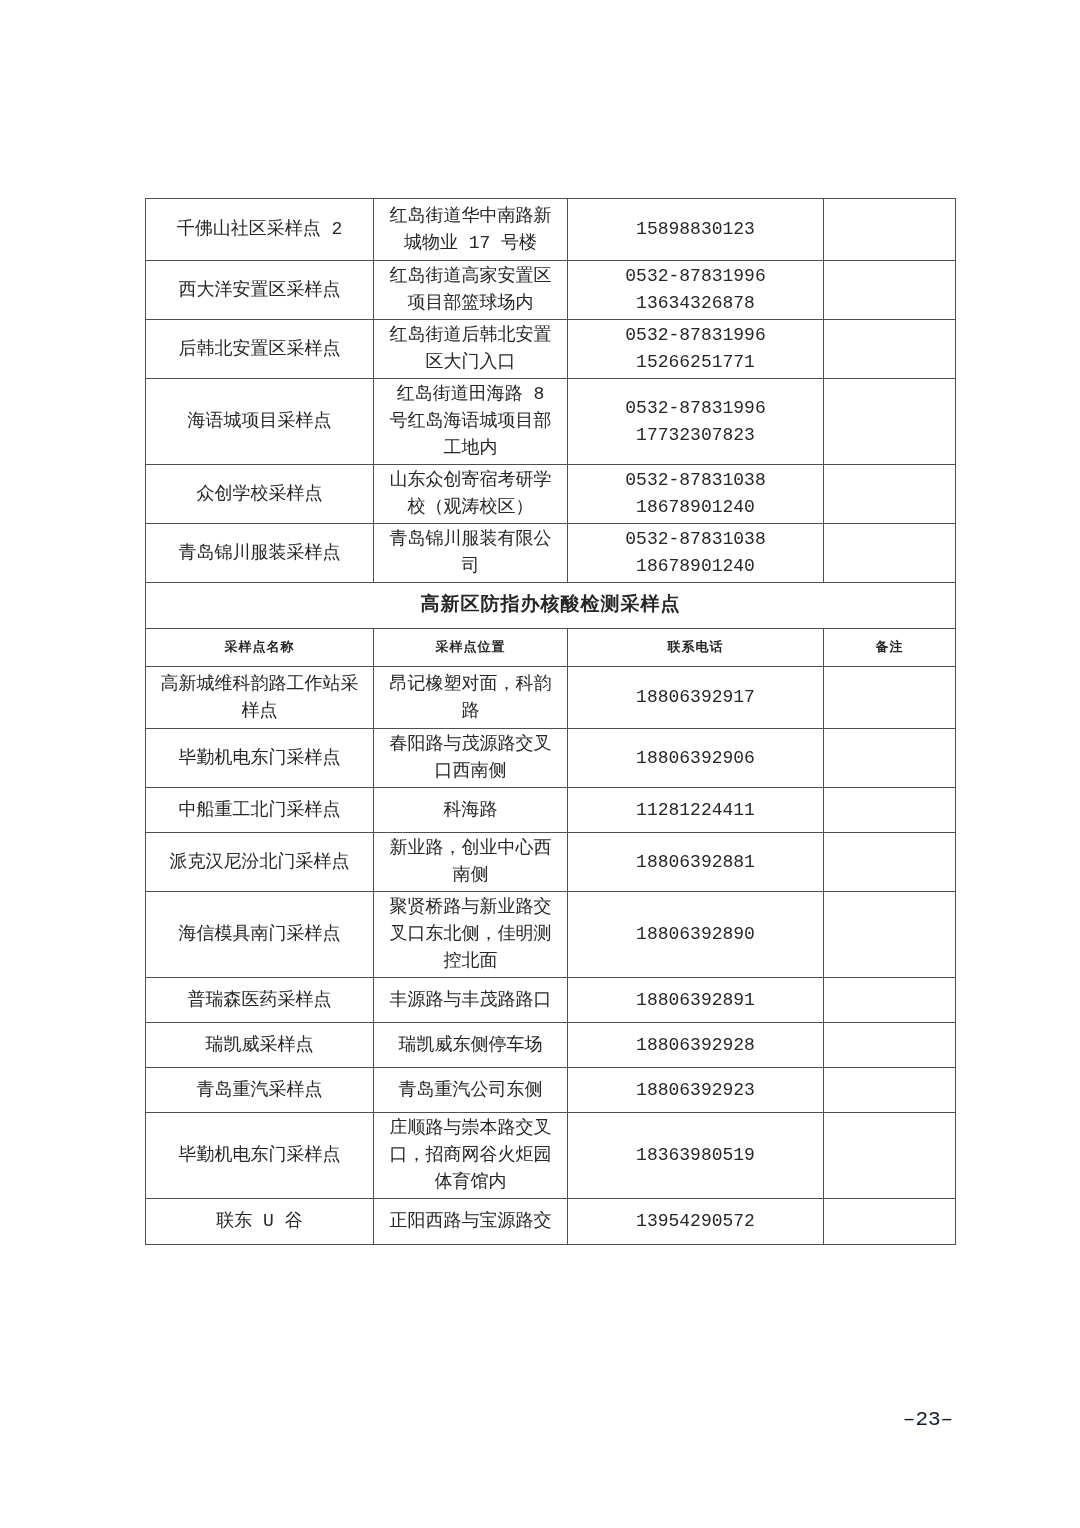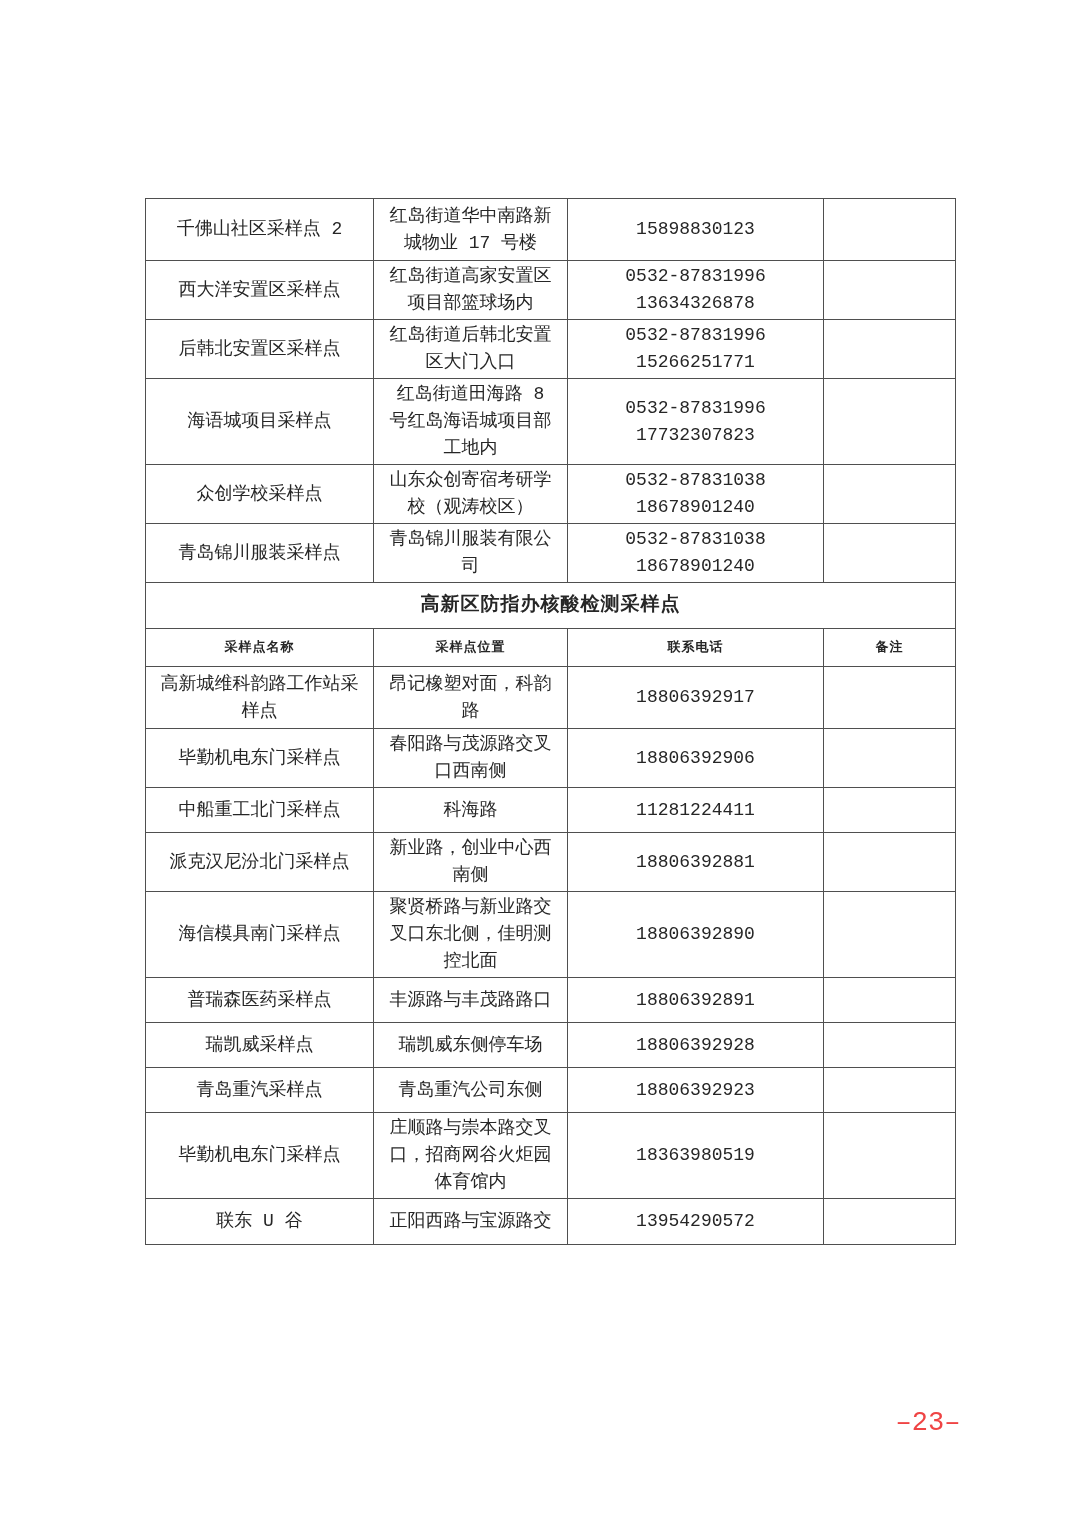--- a/index.html
+++ b/index.html
@@ -43,22 +43,22 @@
     font-weight: bold;
     font-size: 13px;
     letter-spacing: 1px;
   }
   .page-number {
     position: absolute;
     left: 893px;
     top: 1408px;
     width: 70px;
     text-align: center;
-    font-size: 27px;
-    color: #ef4444;
+    font-size: 21px;
+    color: #0f172a;
   }
 </style>
 </head>
 <body>
 
 <div class="page">
 
   <table class="sample-table">
     <colgroup>
       <col style="width:228px">

